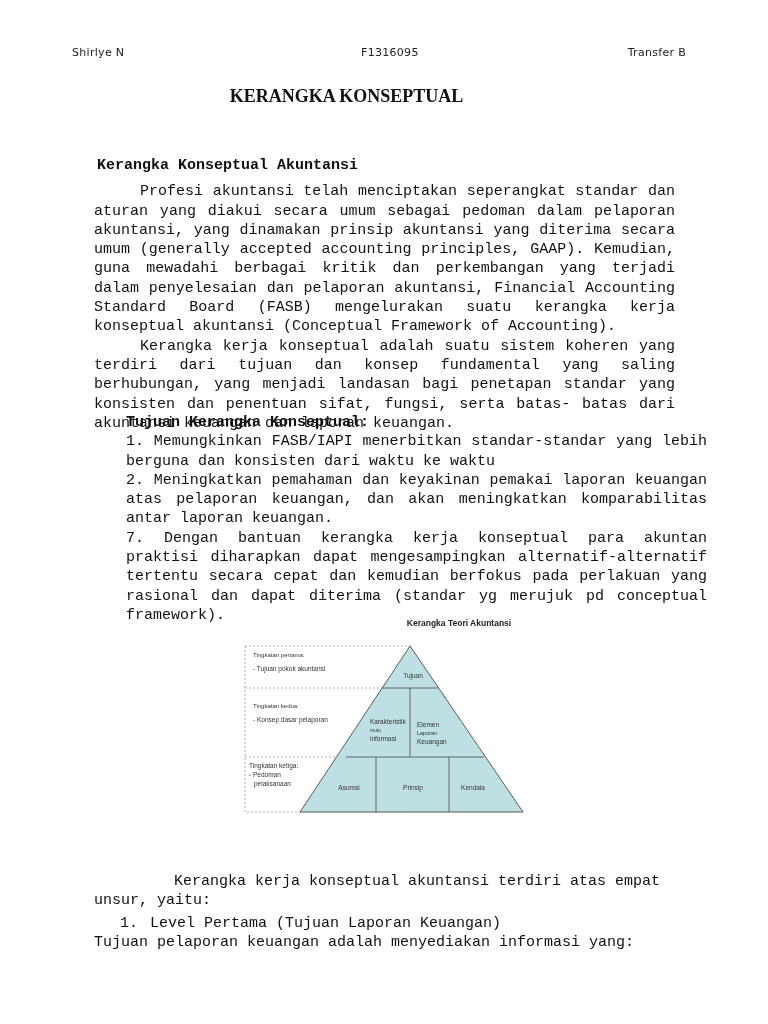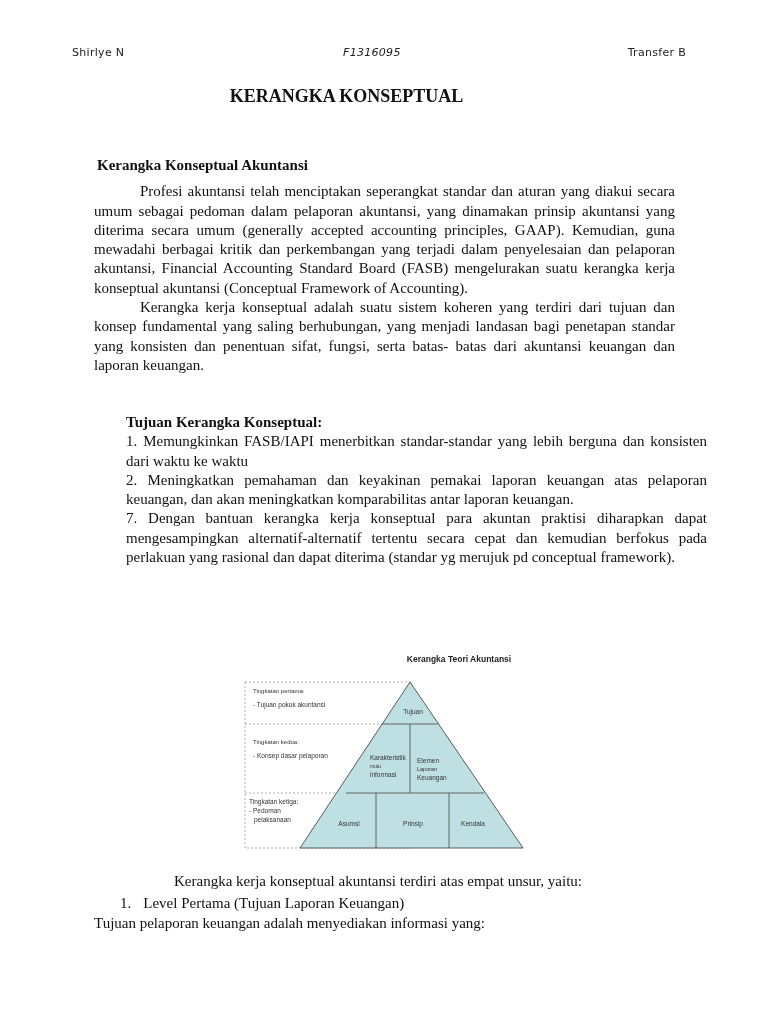--- a/index.html
+++ b/index.html
@@ -1,27 +1,27 @@
 <!DOCTYPE html>
 <html><head>
 <meta charset="utf-8">
 <style>
   html, body { margin: 0; padding: 0; background: #fff; }
   body { width: 768px; height: 1024px; position: relative; overflow: hidden; color: #111; }
   .hdr { position: absolute; top: 46px; font-family: "DejaVu Sans", sans-serif; font-size: 11px; color: #222; letter-spacing: 0.3px; }
   .hdr-left { left: 72px; }
-  .hdr-center { left: 343px; font-style: italic; }
+  .hdr-center { left: 361px; }
   .hdr-right { right: 82px; }
   .title { position: absolute; top: 86px; left: 0; width: 693px; text-align: center; font-family: "Liberation Serif", serif; font-weight: bold; font-size: 18px; }
-  .body { position: absolute; left: 94px; width: 581px; font-family: Liberation Serif, serif; font-size: 15px; line-height: 19.3px; }
+  .body { position: absolute; left: 94px; width: 581px; font-family: Liberation Mono, monospace; font-size: 15px; line-height: 19.3px; }
   .just { text-align: justify; text-align-last: left; }
   .h2 { font-weight: bold; }
   .indent { text-indent: 46px; }
   p { margin: 0; }
-  .diagram { position: absolute; left: 237px; top: 648px; width: 300px; height: 210px; }
+  .diagram { position: absolute; left: 237px; top: 612px; width: 300px; height: 210px; }
   .diagram svg { width: 300px; height: 210px; display: block; }
   .dg-text { font-family: "Liberation Sans", sans-serif; }
 </style>
 </head>
 <body>
 
 <div class="hdr hdr-left">Shirlye N</div>
 <div class="hdr hdr-center">F1316095</div>
 <div class="hdr hdr-right">Transfer B</div>
 

